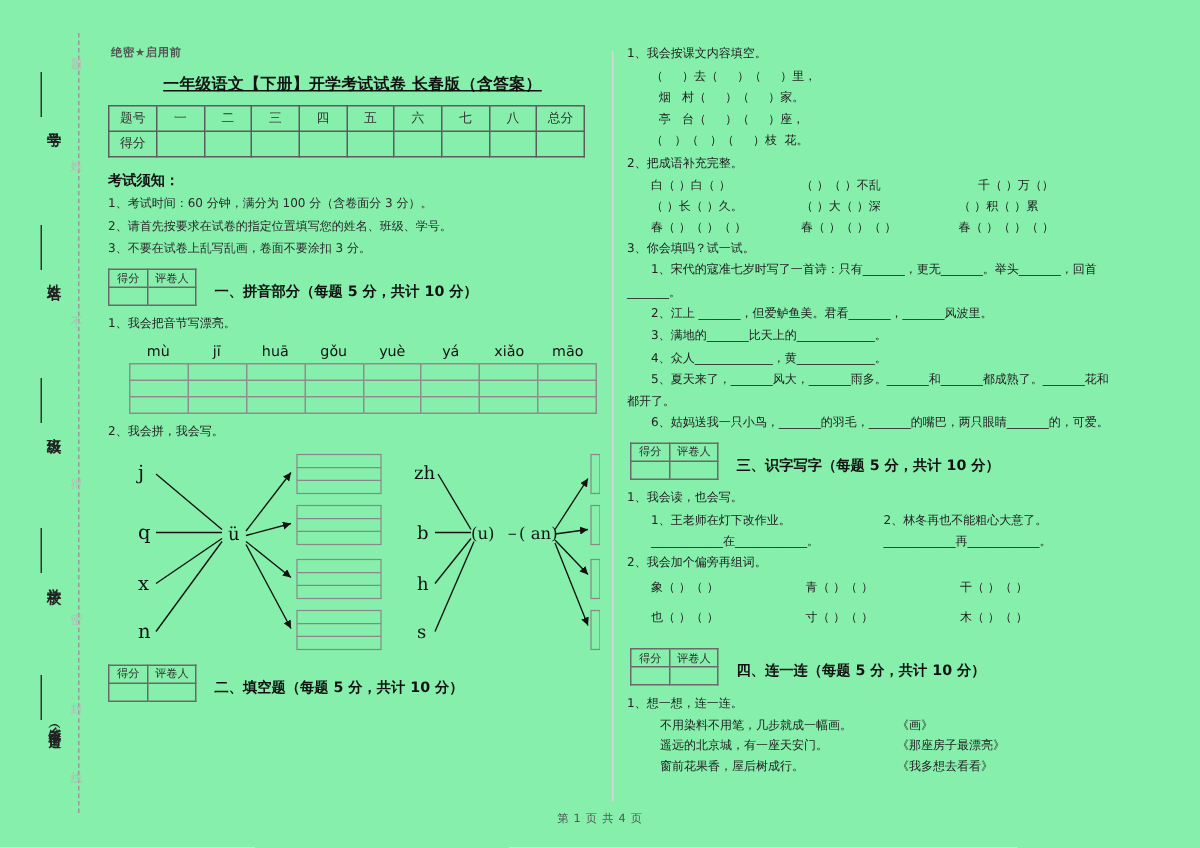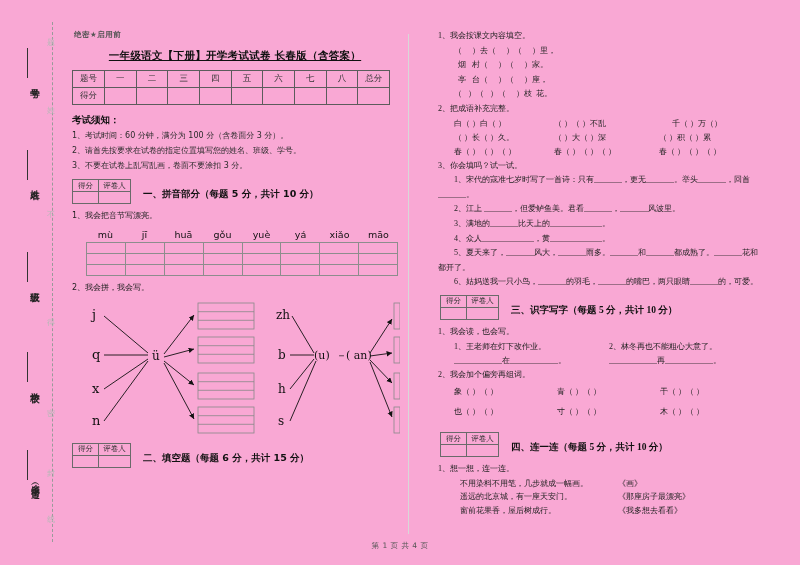--- a/index.html
+++ b/index.html
@@ -12,21 +12,21 @@
   body {
     font-family: "DejaVu Sans", "Liberation Sans", sans-serif;
     color: #1a1a1a;
     position: relative;
   }
 
   
   #page {
     position: relative;
     width: 800px; height: 565px;
-    background: #f9a8d4;
+    background: #86efac;
   }
 
   
   .seal-col {
     position: absolute;
     left: 18px; top: 22px;
     width: 46px; height: 520px;
   }
   .seal-dots {
     position: absolute;
@@ -63,21 +63,21 @@
     color: #b8b8b8;
     white-space: nowrap;
   }
 
   
   .col {
     position: absolute;
     top: 30px;
   }
   .col-left  { left: 70px;  width: 330px; }
-  .col-right { left: 438px; width: 330px; font-family: Liberation Serif, serif; }
+  .col-right { left: 418px; width: 330px; }
 
   
   .col-divider {
     position: absolute;
     left: 408px; top: 34px;
     height: 500px; width: 0;
     border-left: 1px solid #d8d8d8;
   }
 
   
@@ -457,21 +457,21 @@
             <tr>
           <td class="g1">得分</td>
           <td class="g2">评卷人</td>
         </tr>
         <tr class="blank">
           <td class="g1"></td>
           <td class="g2"></td>
         </tr>
       </tbody>
         </table>
-      <div class="sec-title">二、填空题（每题 6 分，共计 15 分）</div>
+      <div class="sec-title">二、填空题（每题 5 分，共计 10 分）</div>
     </div>
 
   </div>
 
   <div class="col col-right">
 
     <div class="r-line">1、我会按课文内容填空。</div>
     <div class="r-line r-sub">（     ）去（     ）（     ）里，</div>
     <div class="r-line r-sub">  烟   村（     ）（     ）家。</div>
     <div class="r-line r-sub">  亭   台（     ）（     ）座，</div>

